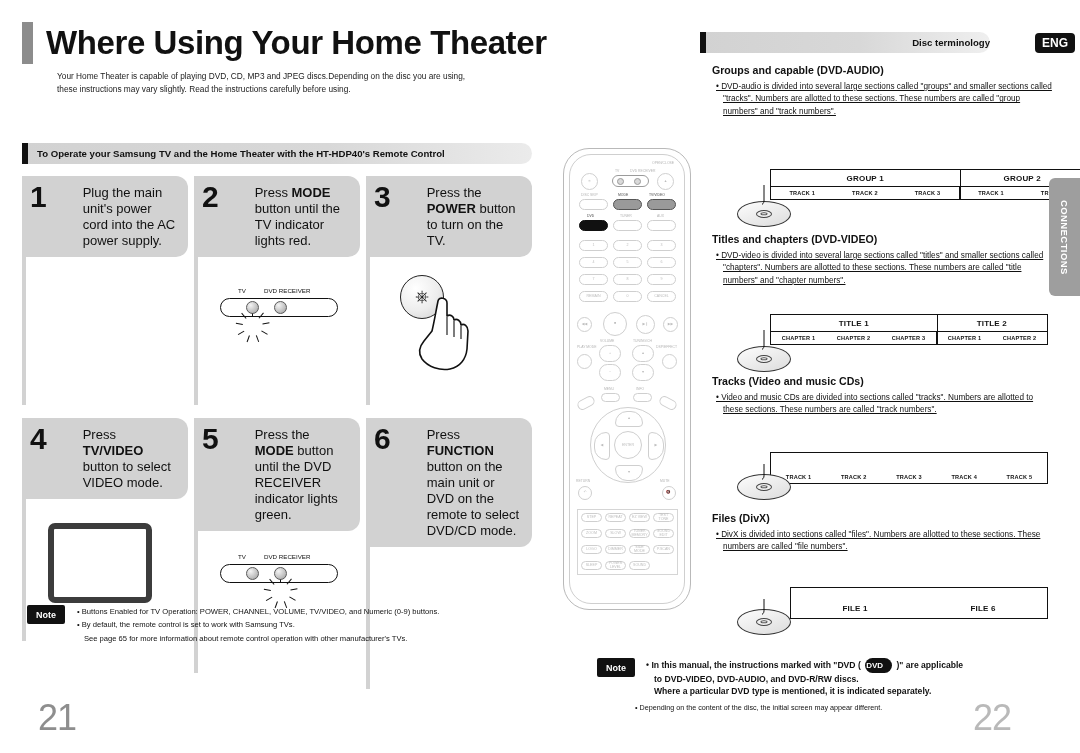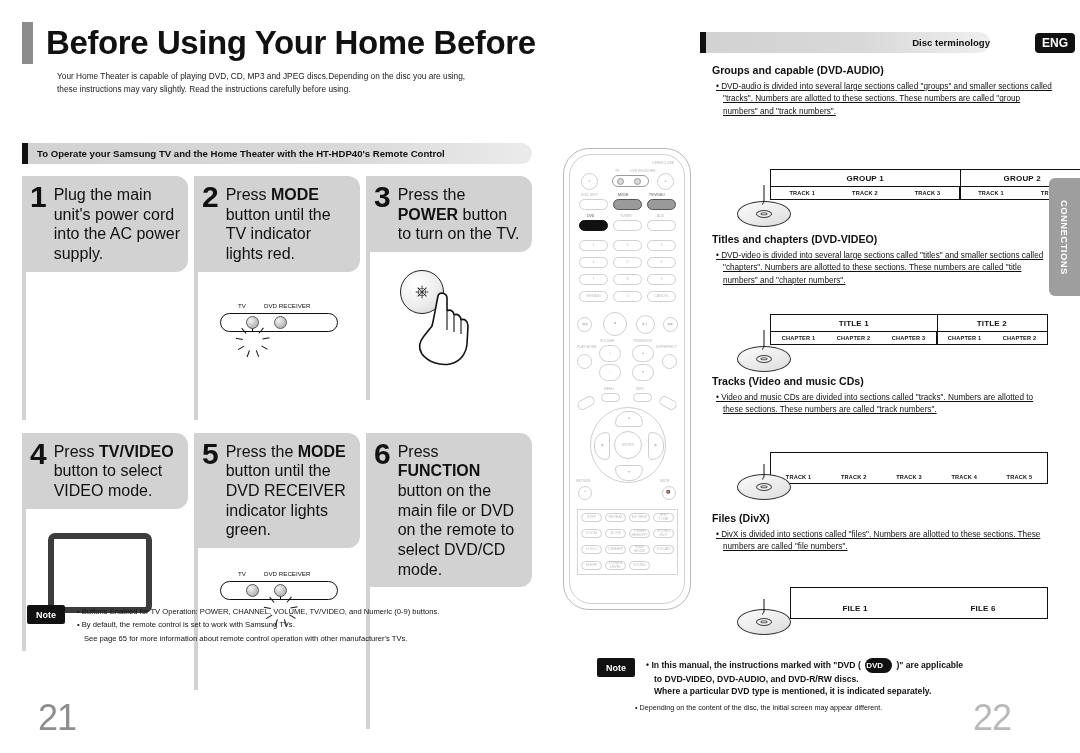--- a/index.html
+++ b/index.html
@@ -34,21 +34,21 @@
 
   
   .steps { position:absolute; left:22px; top:176px; width:512px; }
   .step-row { display:flex; gap:6px; }
   .step { width:166px; position:relative; }
   .step-head {
     background:#d2d2d2; border-radius:0 12px 12px 0;
     padding:7px 8px 8px 8px; display:flex; align-items:flex-start; min-height:56px;
   }
   .step-num { font-size:30px; font-weight:bold; line-height:0.95; margin-right:7px; flex:0 0 auto; }
-  .step-text { font-size:16px; line-height:1.23; padding-top:2px; }
+  .step-text { font-size:13px; line-height:1.23; padding-top:2px;margin-left:29px; }
   .step-text b { font-weight:bold; }
   .step-body {
     border-left:4px solid #d2d2d2; height:148px; background:#fff;
     position:relative;
   }
   .step-row.r2 .step-body { height:142px; }
 
   
   .indicator { position:absolute; left:22px; top:30px; width:120px; }
   .ind-labels { position:relative; height:11px; font-size:6.2px; }
@@ -193,21 +193,21 @@
     letter-spacing:0.5px;
   }
 </style>
 </head>
 <body>
 
 <div class="left-page">
 
   <div class="title-row">
     <div class="title-bar"></div>
-    <div class="page-title">Before Using Your Home Before</div>
+    <div class="page-title">Where Using Your Home Theater</div>
   </div>
 
   <div class="intro">Your Home Theater is capable of playing DVD, CD, MP3 and JPEG discs.Depending on the disc you are using, these instructions may vary slightly. Read the instructions carefully before using.</div>
 
   <div class="banner">
     <div class="banner-bar"></div>
     <div class="banner-text">To Operate your Samsung TV and the Home Theater with the HT-HDP40's Remote Control</div>
   </div>
 
   <div class="steps">
@@ -310,21 +310,21 @@
               <div class="led a"></div>
               <div class="led b"></div>
             </div>
           </div>
         </div>
       </div>
 
       <div class="step">
         <div class="step-head">
           <div class="step-num">6</div>
-          <div class="step-text"><span>Press </span><b>FUNCTION</b><span> button on the main file or DVD on the remote to select DVD/CD mode.</span></div>
+          <div class="step-text"><span>Press </span><b>FUNCTION</b><span> button on the main unit or DVD on the remote to select DVD/CD mode.</span></div>
         </div>
         <div class="step-body"></div>
       </div>
 
     </div>
   </div>
 
   <div class="note-left">
     <div class="note-badge">Note</div>
     <div class="note-lines">

